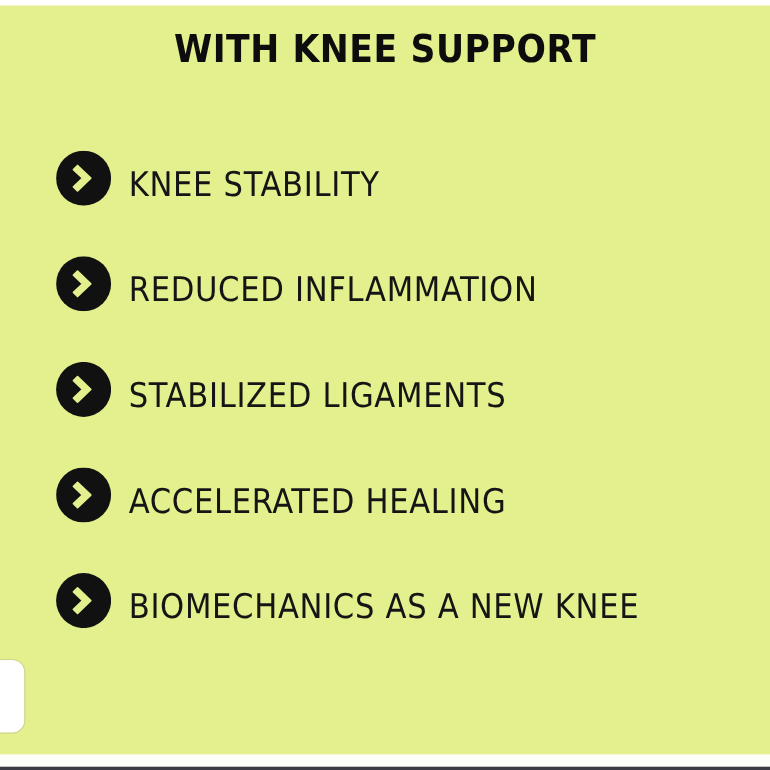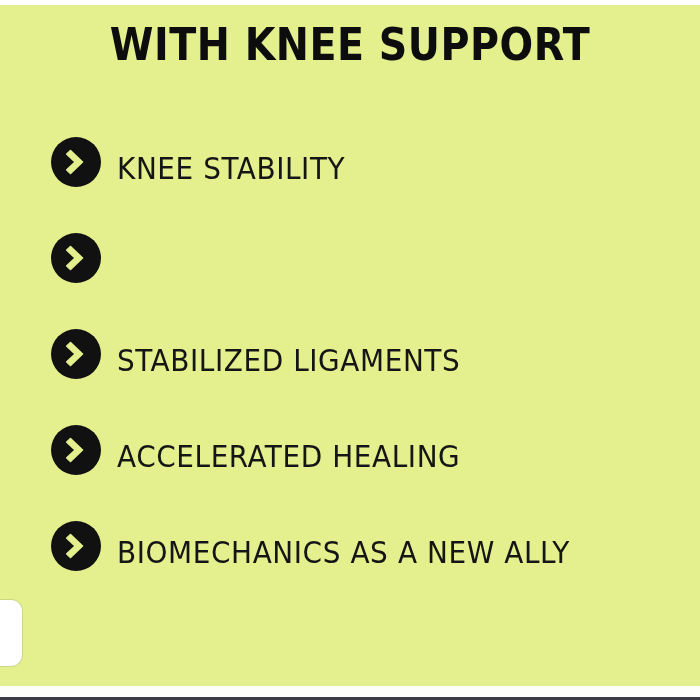--- a/index.html
+++ b/index.html
@@ -75,21 +75,21 @@
 
   
   .title {
     position: absolute;
     left: 0;
     top: 20px;
     width: 700px;
     text-align: center;
     font-family: "DejaVu Sans Condensed", "Liberation Sans Narrow", "DejaVu Sans", sans-serif;
     font-weight: 700;
-    font-size: 44px;
+    font-size: 35px;
     letter-spacing: 0.5px;
     color: #0d0d0d;
     line-height: 50px;
     white-space: nowrap;
   }
 
   
   .benefit-list {
     position: absolute;
     left: 0;
@@ -162,20 +162,21 @@
     </li>
 
 
     <li class="benefit-item">
       <span class="bullet-icon">
         <svg viewBox="0 0 50 50" xmlns="http://www.w3.org/2000/svg" aria-hidden="true">
           <circle cx="25" cy="25" r="25" fill="#111111"></circle>
           <path d="M19.5 13.5 L31.5 25 L19.5 36.5 L15.8 32.9 L24.1 25 L15.8 17.1 Z" fill="#e4ef8d" stroke="#e4ef8d" stroke-width="1.6" stroke-linejoin="round"></path>
         </svg>
       </span>
+      <span class="benefit-label">REDUCED INFLAMMATION</span>
     </li>
 
     <li class="benefit-item">
       <span class="bullet-icon">
         <svg viewBox="0 0 50 50" xmlns="http://www.w3.org/2000/svg" aria-hidden="true">
           <circle cx="25" cy="25" r="25" fill="#111111"></circle>
           <path d="M19.5 13.5 L31.5 25 L19.5 36.5 L15.8 32.9 L24.1 25 L15.8 17.1 Z" fill="#e4ef8d" stroke="#e4ef8d" stroke-width="1.6" stroke-linejoin="round"></path>
         </svg>
       </span>
       <span class="benefit-label">STABILIZED LIGAMENTS</span>
@@ -191,21 +192,21 @@
       <span class="benefit-label">ACCELERATED HEALING</span>
     </li>
 
     <li class="benefit-item">
       <span class="bullet-icon">
         <svg viewBox="0 0 50 50" xmlns="http://www.w3.org/2000/svg" aria-hidden="true">
           <circle cx="25" cy="25" r="25" fill="#111111"></circle>
           <path d="M19.5 13.5 L31.5 25 L19.5 36.5 L15.8 32.9 L24.1 25 L15.8 17.1 Z" fill="#e4ef8d" stroke="#e4ef8d" stroke-width="1.6" stroke-linejoin="round"></path>
         </svg>
       </span>
-      <span class="benefit-label">BIOMECHANICS AS A NEW ALLY</span>
+      <span class="benefit-label">BIOMECHANICS AS A NEW KNEE</span>
     </li>
 
   </ul>
 
   <div class="bottom-strip"></div>
   <div class="bottom-rule"></div>
 
 </div>
 
 </body></html>

